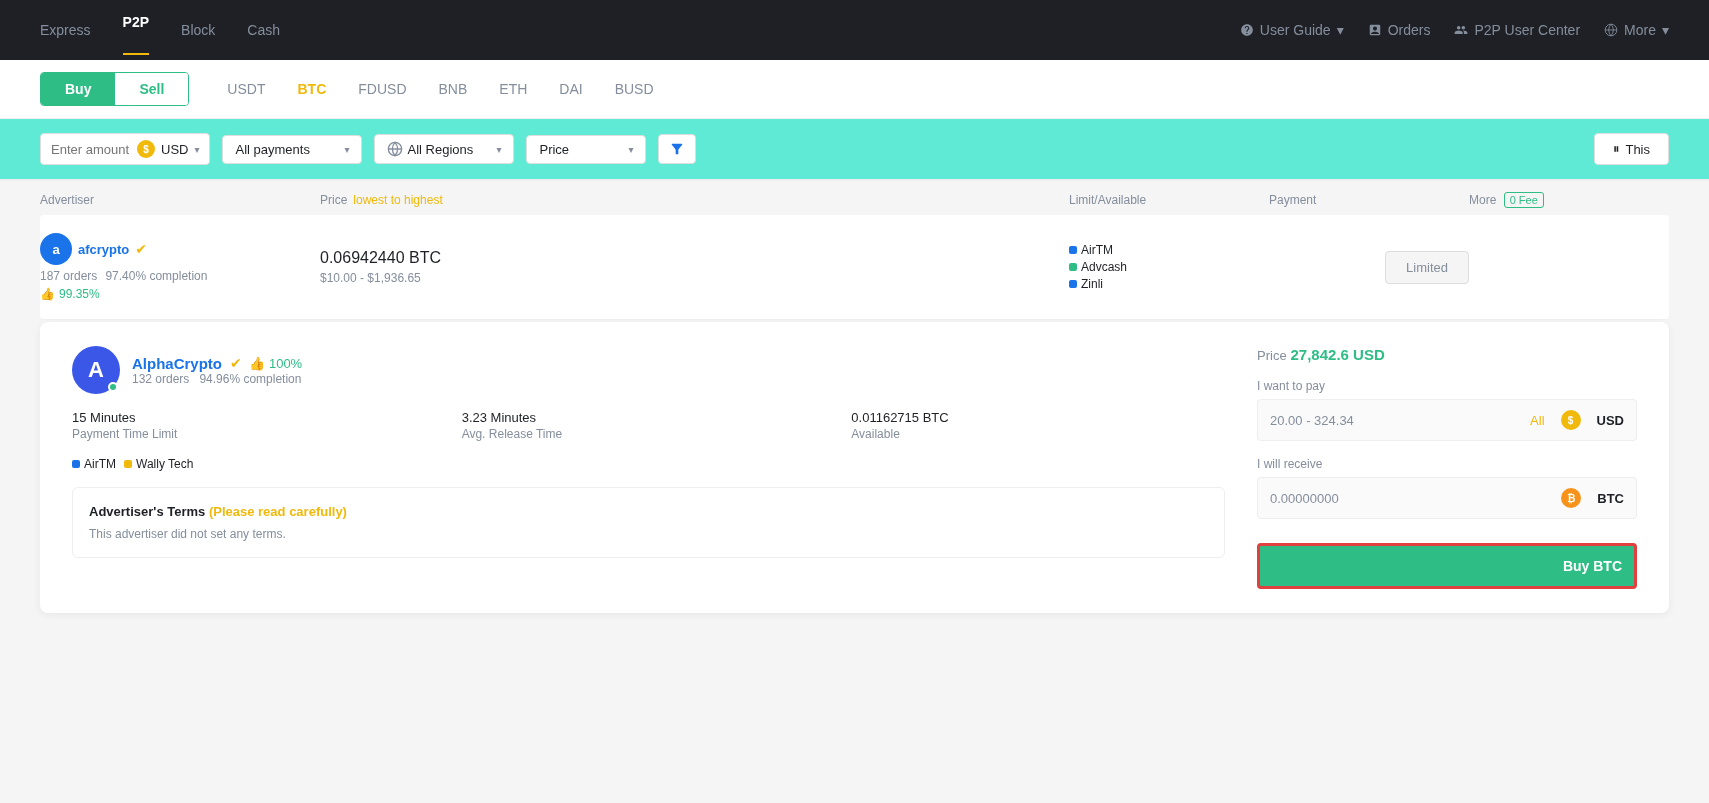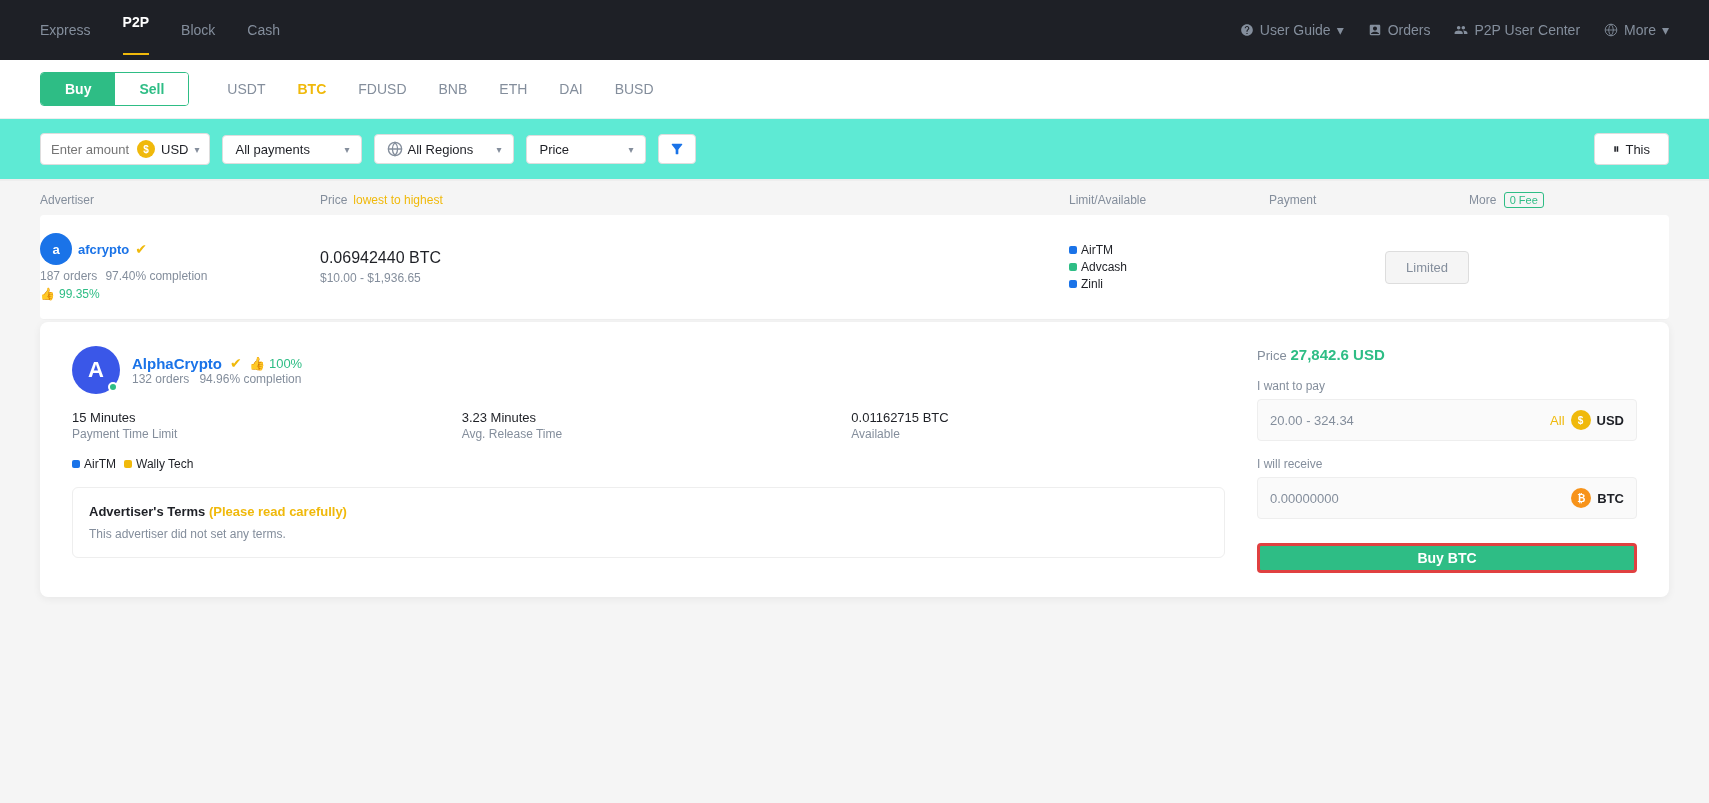--- a/index.html
+++ b/index.html
@@ -241,34 +241,35 @@
     .price-highlight { color: #2ebd85; font-size: 15px; font-weight: 600; }
     .trade-input-group { margin-top: 16px; }
     .trade-input-label { font-size: 12px; color: #848e9c; margin-bottom: 6px; }
     .trade-input-row {
       display: flex; align-items: center;
       border: 1px solid #eee; border-radius: 4px;
       padding: 10px 12px; background: #fafafa;
       justify-content: space-between;
     }
     .trade-input-placeholder { color: #848e9c; font-size: 13px; }
-    .trade-currency-row { display: flex; align-items: center; gap: 6px; justify-content: flex-end; }
+    .trade-currency-row { display: flex; align-items: center; gap: 16px; justify-content: flex-end; }
     .all-link { color: #f0b90b; font-size: 13px; cursor: pointer; }
     .coin-usd { background: #f0b90b; border-radius: 50%; width: 20px; height: 20px; display: inline-flex; align-items: center; justify-content: center; font-size: 10px; color: #fff; font-weight: 700; }
     .coin-btc { background: #f7931a; border-radius: 50%; width: 20px; height: 20px; display: inline-flex; align-items: center; justify-content: center; font-size: 10px; color: #fff; font-weight: 700; }
     .currency-text { font-size: 13px; color: #1e2026; font-weight: 600; }
     .action-buttons { display: flex; gap: 12px; margin-top: 24px; }
     .cancel-btn {
       flex: 1; padding: 12px; border: 1px solid #ddd; border-radius: 4px;
       background: #fff; font-size: 14px; cursor: pointer; color: #1e2026;
     }
     .buy-btc-btn {
-      flex: 2; padding: 4px; border: 3px solid #e04040; border-radius: 4px;
+      flex: 2; padding: 12px; border: 3px solid #e04040; border-radius: 4px;
       background: #2ebd85; font-size: 14px; font-weight: 600; cursor: pointer;
       color: #fff;
+      text-align: right;
     }
   </style>
 </head>
 <body>
 
 <div class="top-nav">
   <div class="nav-left">
     <span class="nav-item">Express</span>
     <span class="nav-item active">P2P</span>
     <span class="nav-item">Block</span>

